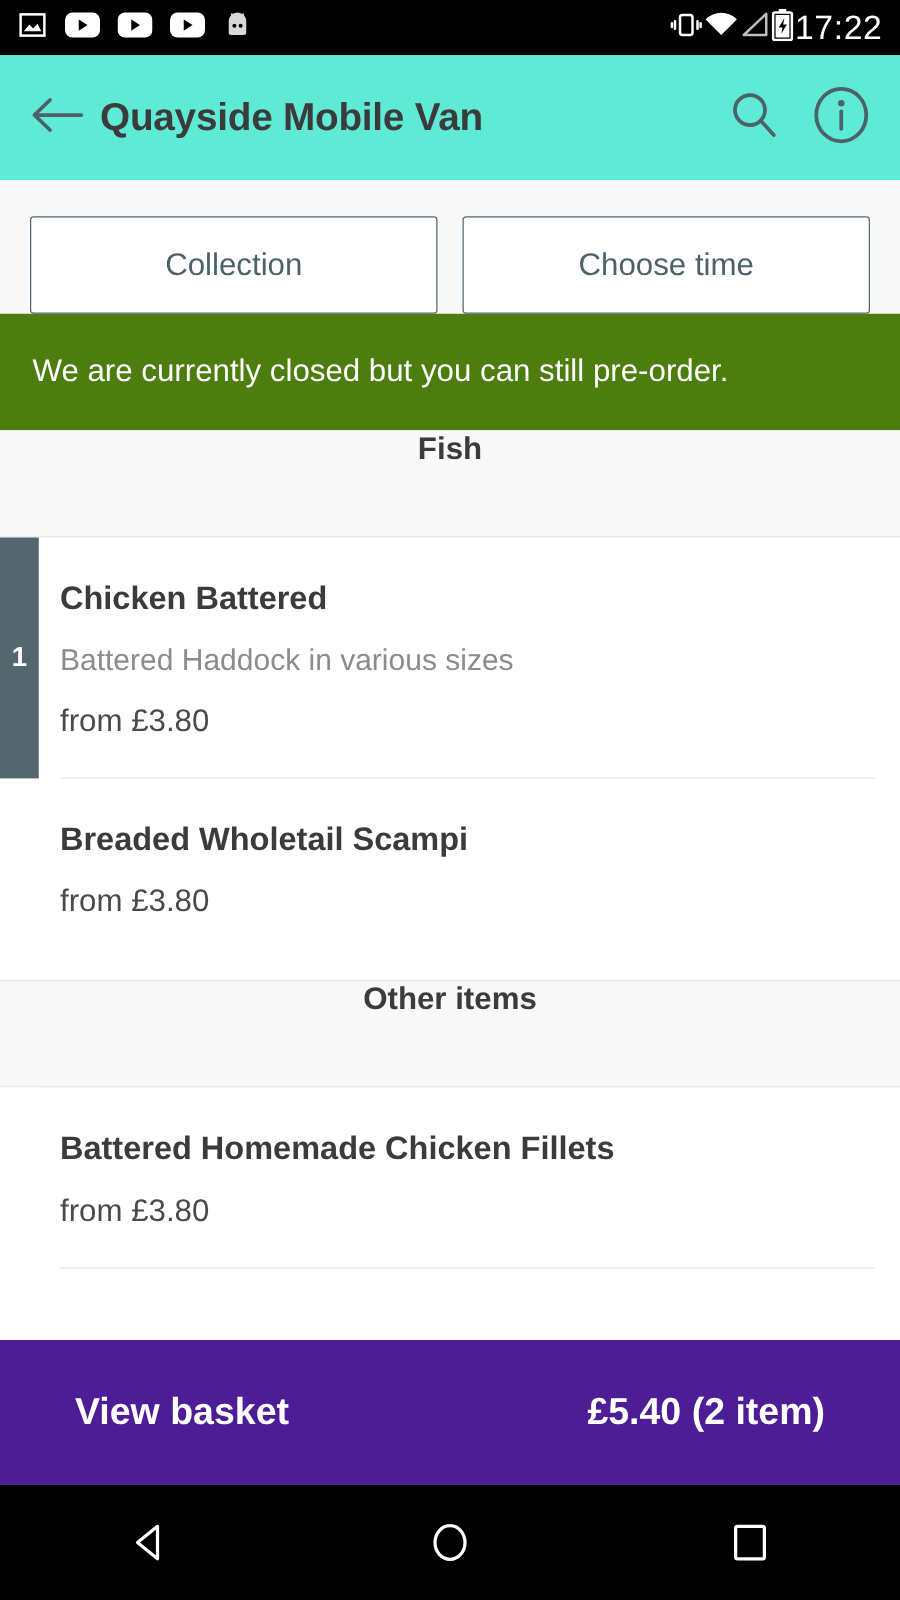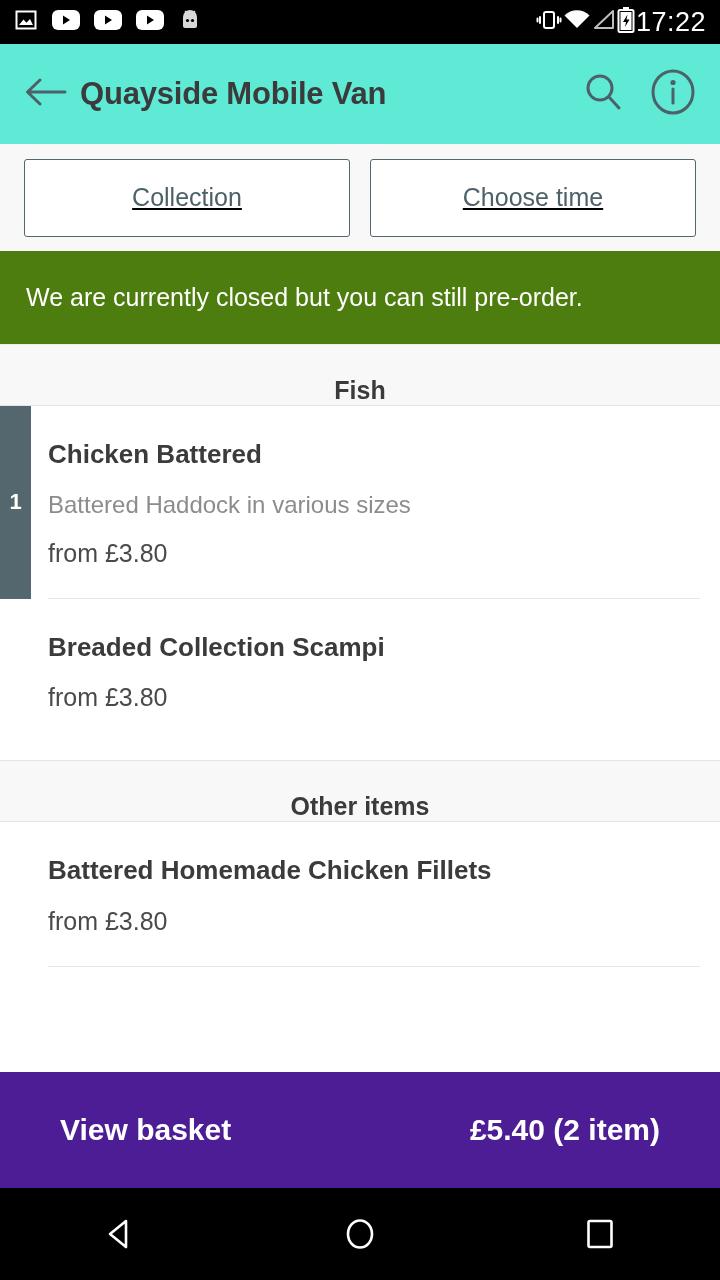--- a/index.html
+++ b/index.html
@@ -31,21 +31,21 @@
   .back-arrow { flex: 0 0 auto; margin-right: 12px; cursor: pointer; }
   .app-title {
     font-size: 31px; font-weight: bold; color: #3b3b3b;
     letter-spacing: -0.2px; white-space: nowrap;
   }
   .appbar-actions { margin-left: auto; display: flex; align-items: center; gap: 26px; }
 
   
   .optionbar {
     flex: 0 0 107px; background: #f8f8f8;
-    display: flex; align-items: center; gap: 20px; padding: 0 24px; text-decoration: underline;
+    display: flex; align-items: flex-end; gap: 20px; padding: 0 24px;
   }
   .opt-btn {
     flex: 1 1 0; height: 78px; background: #fff;
     border: 1.5px solid #54676f; border-radius: 3px;
     display: flex; align-items: center; justify-content: center;
     font-size: 25px; color: #4d6169; cursor: pointer;
     font-family: "Liberation Sans", sans-serif;
   }
 
   
@@ -53,21 +53,21 @@
     flex: 0 0 93px; background: #4d7c0f;
     display: flex; align-items: center; padding: 0 26px;
   }
   .banner-text { color: #fff; font-size: 25px; }
 
   
   .menu { flex: 1 1 auto; overflow: hidden; background: #fff; position: relative; }
 
   .section-head {
     background: #f8f8f8; border-bottom: 1px solid #e4e4e4;
-    height: 62px; display: flex; align-items: flex-end; justify-content: center;
+    height: 86px; display: flex; align-items: flex-start; justify-content: center;
   }
   .section-head.first { border-top: 1px solid #ededed; }
   .section-title { font-size: 25px; font-weight: bold; color: #3b3b3b; }
 
   .item {
     position: relative; display: flex; background: #fff;
     padding: 0;
   }
   .qty-badge {
     flex: 0 0 31px; background: #54676f; color: #fff;
@@ -216,21 +216,21 @@
           <div class="item-desc">Battered Haddock in various sizes</div>
           <div class="item-price">from £3.80</div>
         </div>
       </div>
     </div>
 
     <div class="item">
       <div class="qty-spacer"></div>
       <div class="item-body">
         <div class="item-inner noline">
-          <div class="item-name">Breaded Collection Scampi</div>
+          <div class="item-name">Breaded Wholetail Scampi</div>
           <div class="item-price">from £3.80</div>
         </div>
       </div>
     </div>
 
     <div class="section-head" style="border-top:1px solid #e4e4e4; margin-top:18px;">
       <span class="section-title">Other items</span>
     </div>
 
     <div class="item">

